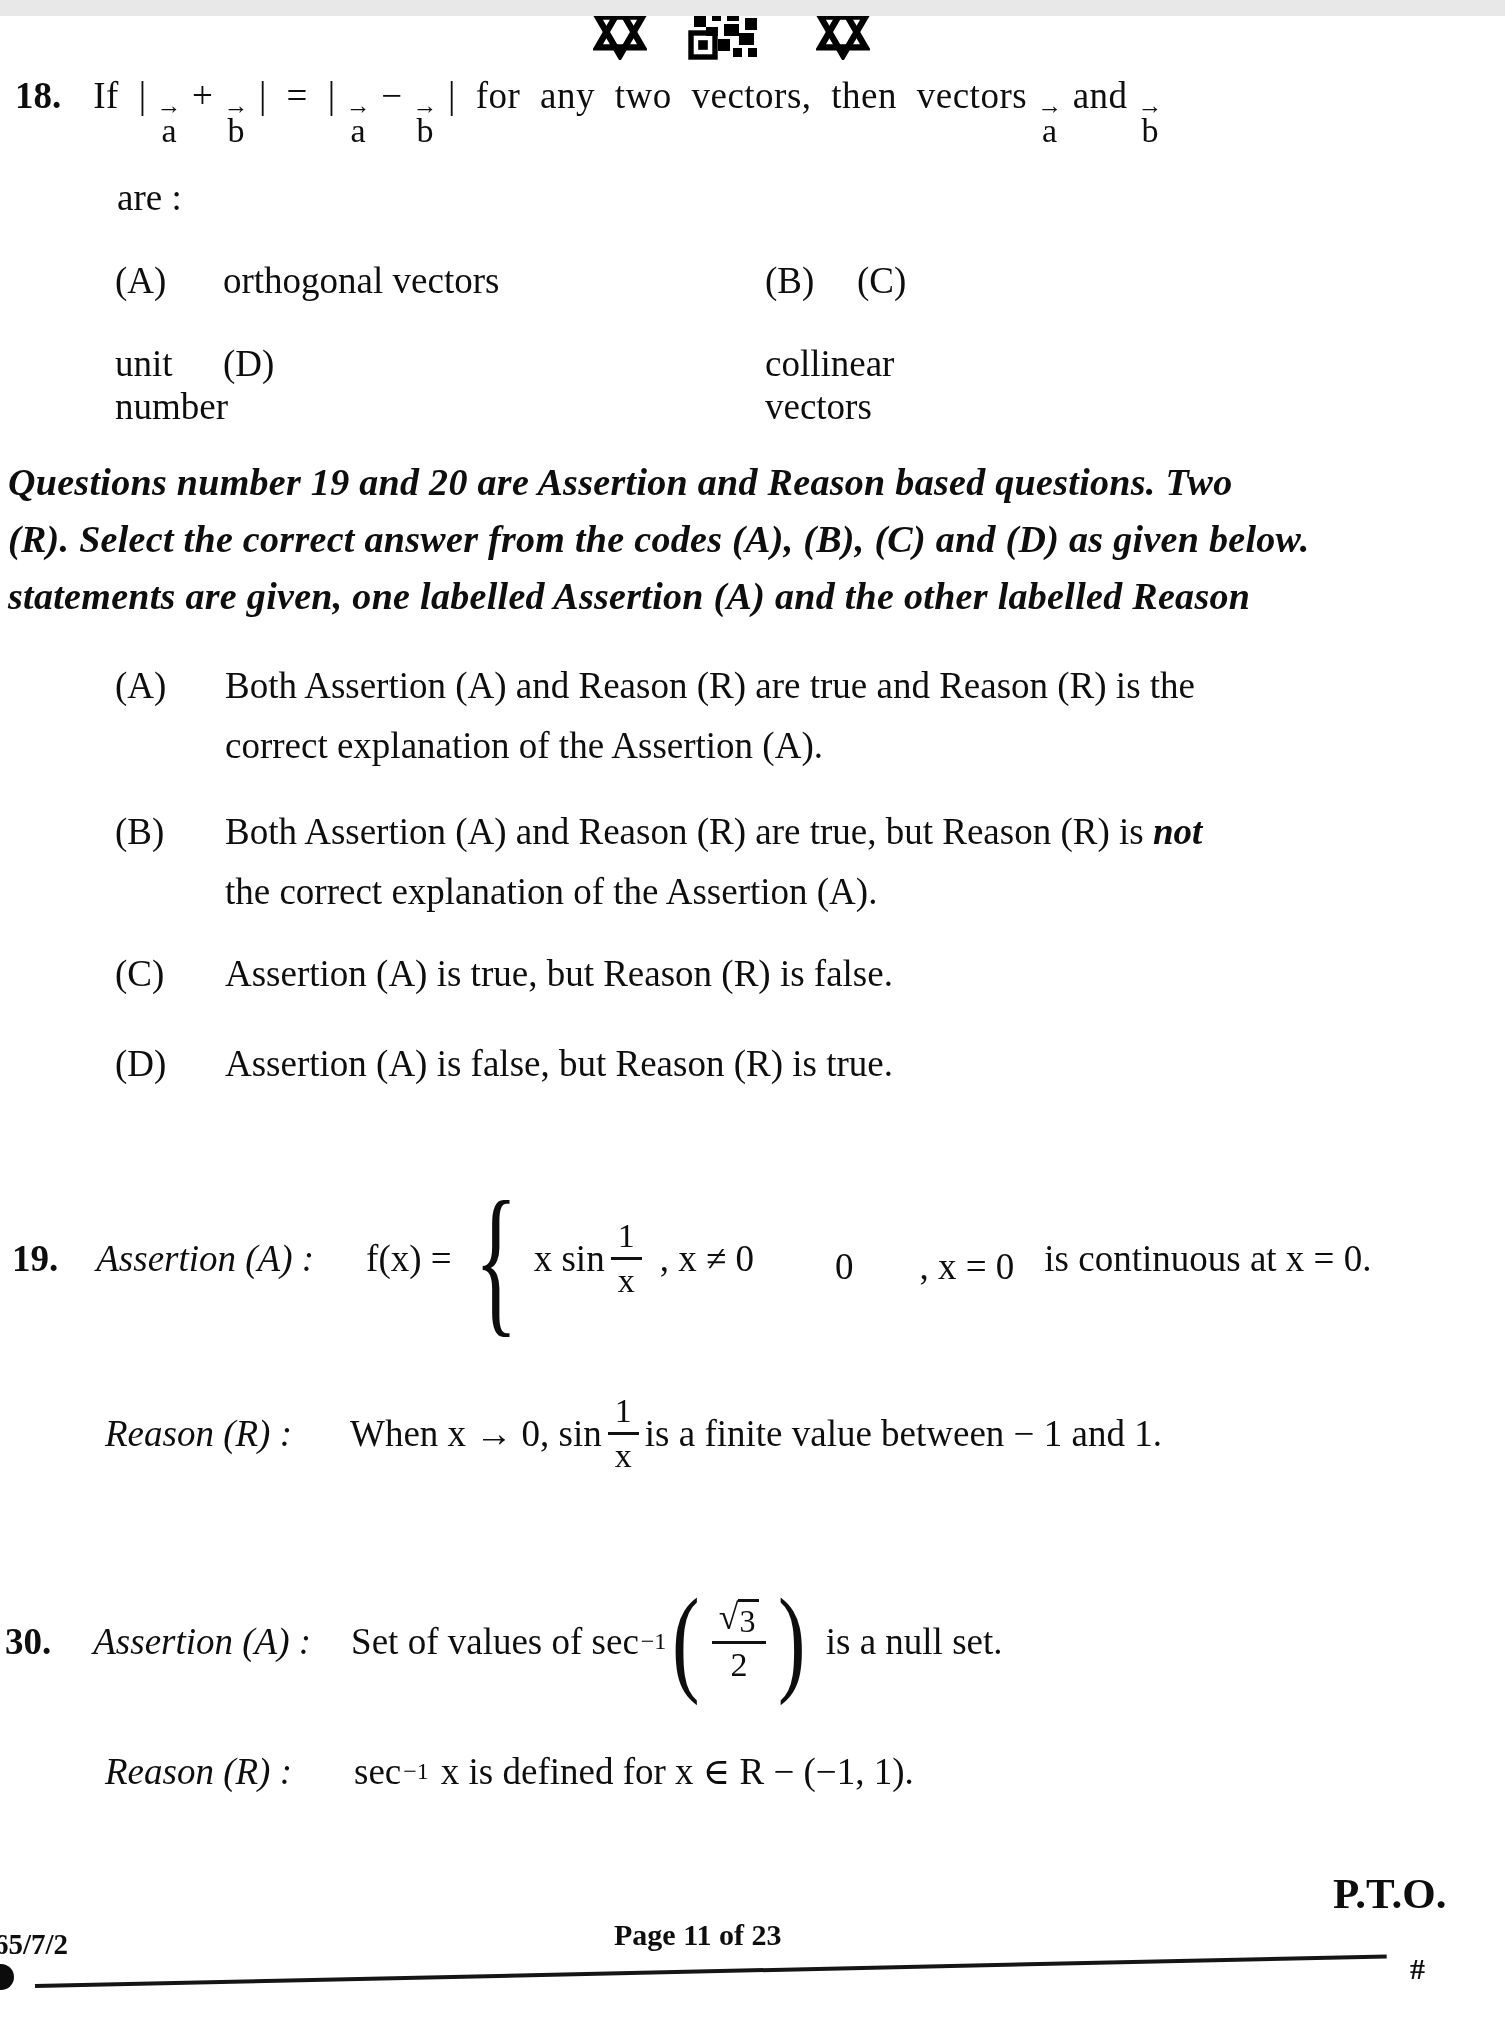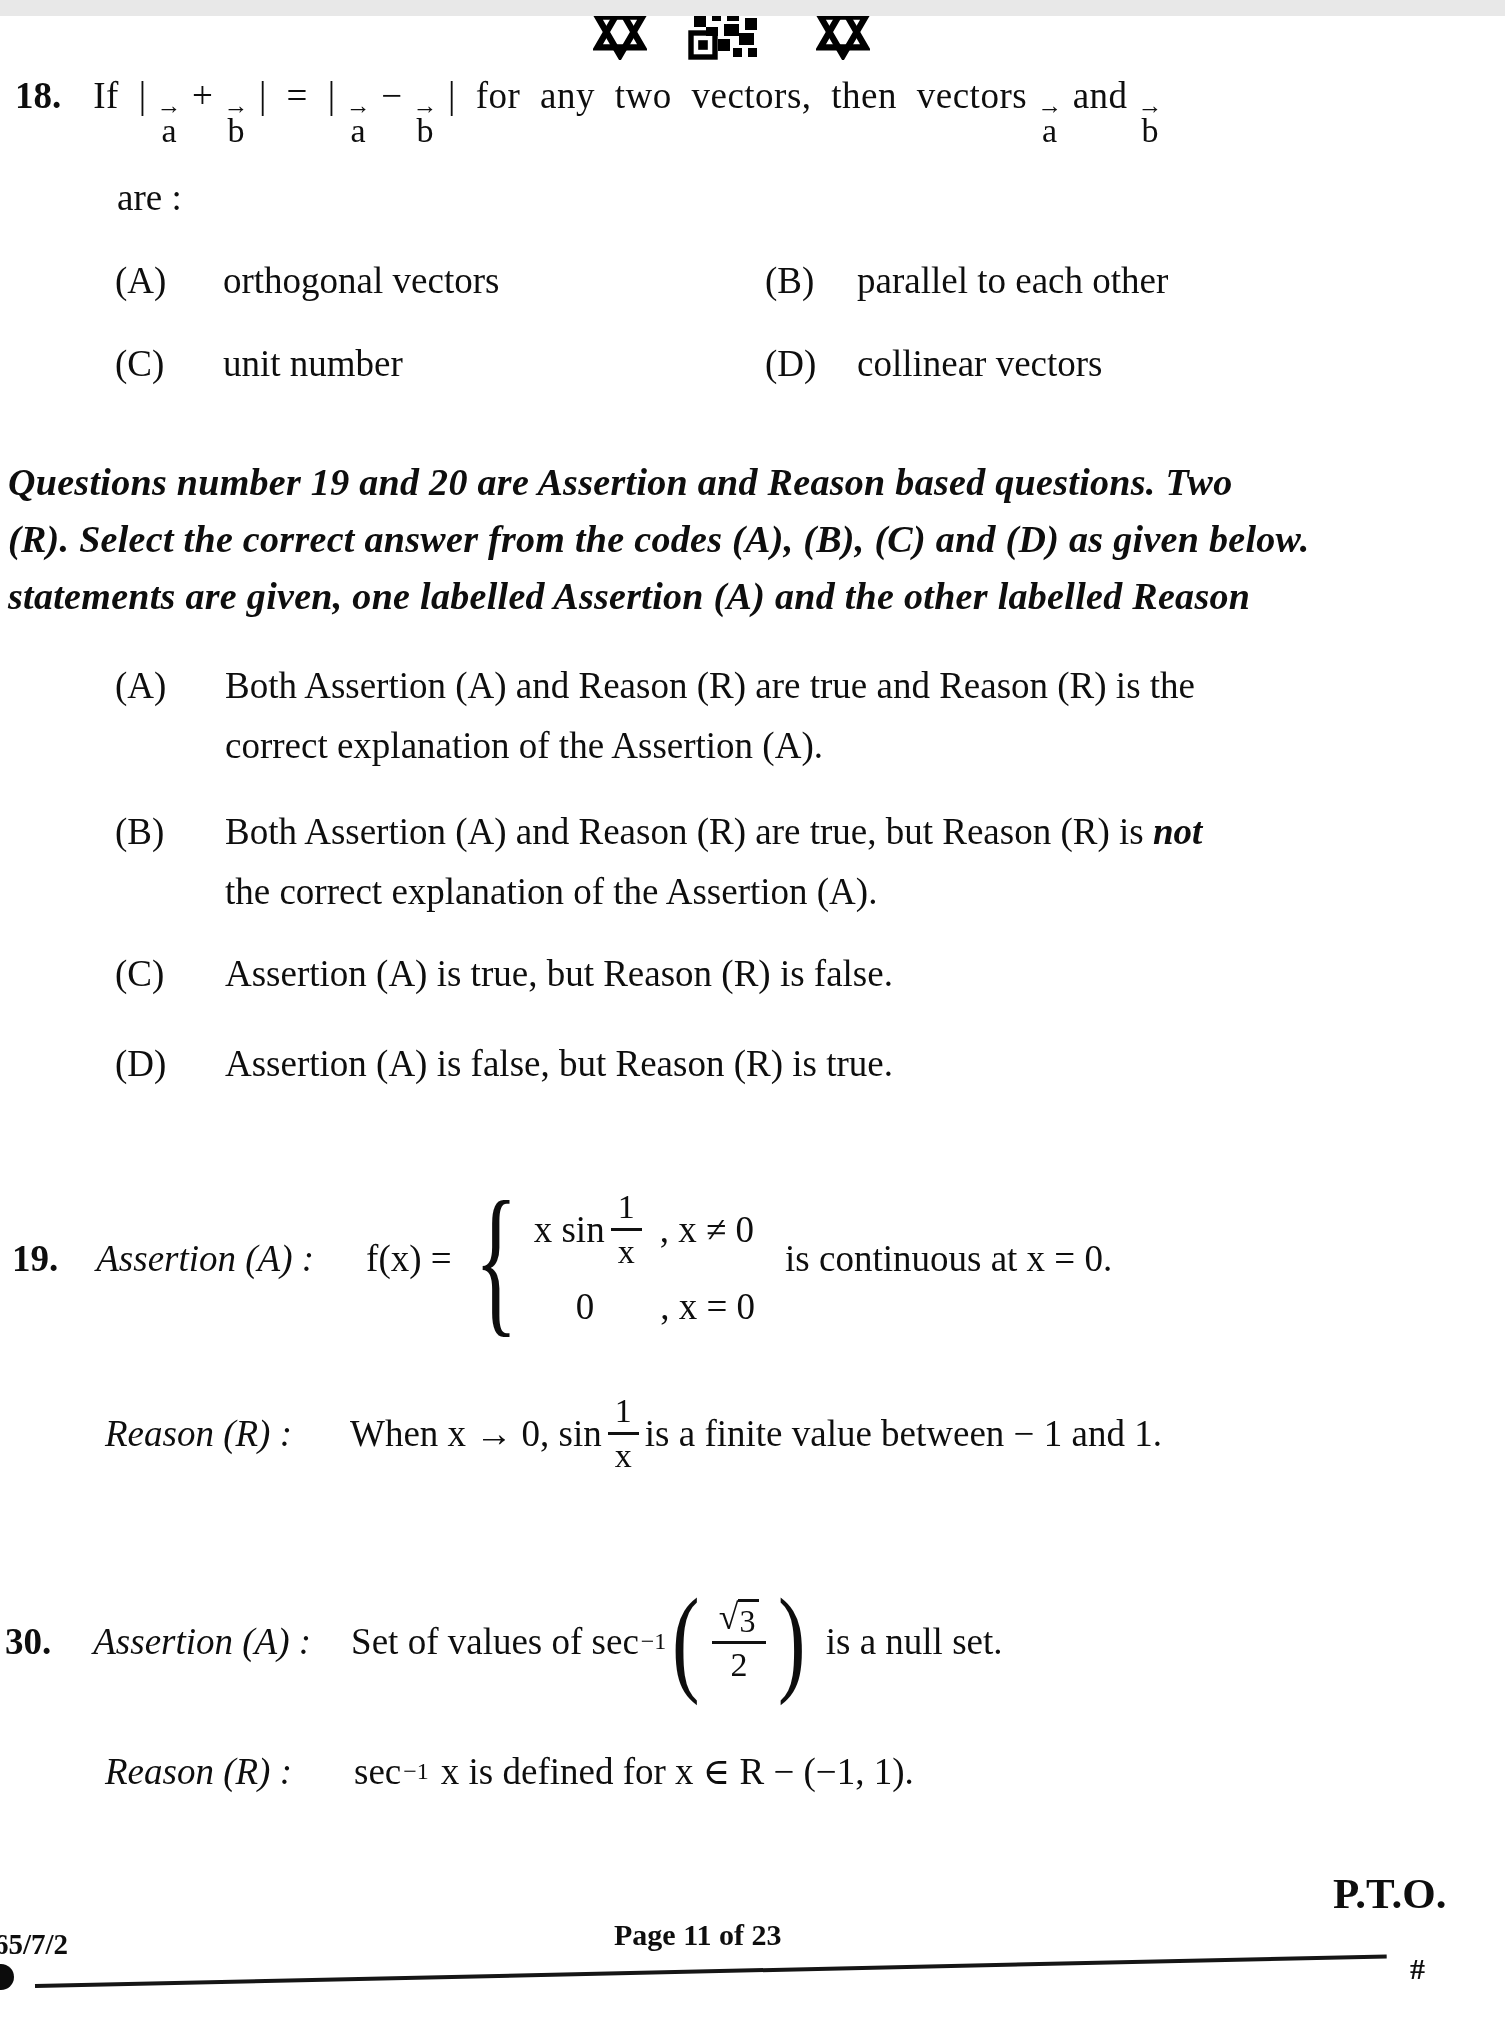--- a/index.html
+++ b/index.html
@@ -86,21 +86,21 @@
   .sqrt .radical { font-size:36px; line-height:1; }
   .sqrt .radicand { border-top:3px solid #111; font-size:32px; padding:3px 4px 0 1px; }
 
   
   .q19-assert {
     position:absolute; top:1150px; left:12px;
     display:flex; align-items:center; min-height:185px; white-space:nowrap;
   }
   .q19-assert .qnum { margin-right:38px; }
   .q19-assert .ital { margin-right:52px; }
-  .pw { display:inline-flex; flex-direction:column; }
+  .pw { display:inline-flex; flex-direction:row;gap:39px; }
   .pw-row { display:flex; align-items:center; }
   .pw-row .cond { font-size:37px; margin-left:12px; }
   .pw-row2 { padding-left:42px; margin-top:16px; }
   .pw-row2 .cond { margin-left:66px; }
   .q19-assert .tail { margin-left:30px; }
 
   .q19-reason {
     position:absolute; top:1360px; left:105px;
     display:flex; align-items:center; min-height:115px; white-space:nowrap;
   }
@@ -188,21 +188,20 @@
         <span class="vec-arrow">→</span>
         <span class="vec-letter">b</span>
       </span>
   </div>
   <div class="q18-are">are :</div>
 
   <div class="q18-options">
     <span>(A)</span>
     <span>orthogonal vectors</span>
     <span>(B)</span>
-    <span>parallel to each other</span>
     <span>(C)</span>
     <span>unit number</span>
     <span>(D)</span>
     <span>collinear vectors</span>
   </div>
 
   <div class="instructions">
     <div><span>Questions number </span><b>19</b><span> and </span><b>20</b><span> are Assertion and Reason based questions. Two</span></div>
     <div>(R). Select the correct answer from the codes (A), (B), (C) and (D) as given below.</div>
     <div>statements are given, one labelled Assertion (A) and the other labelled Reason</div>

